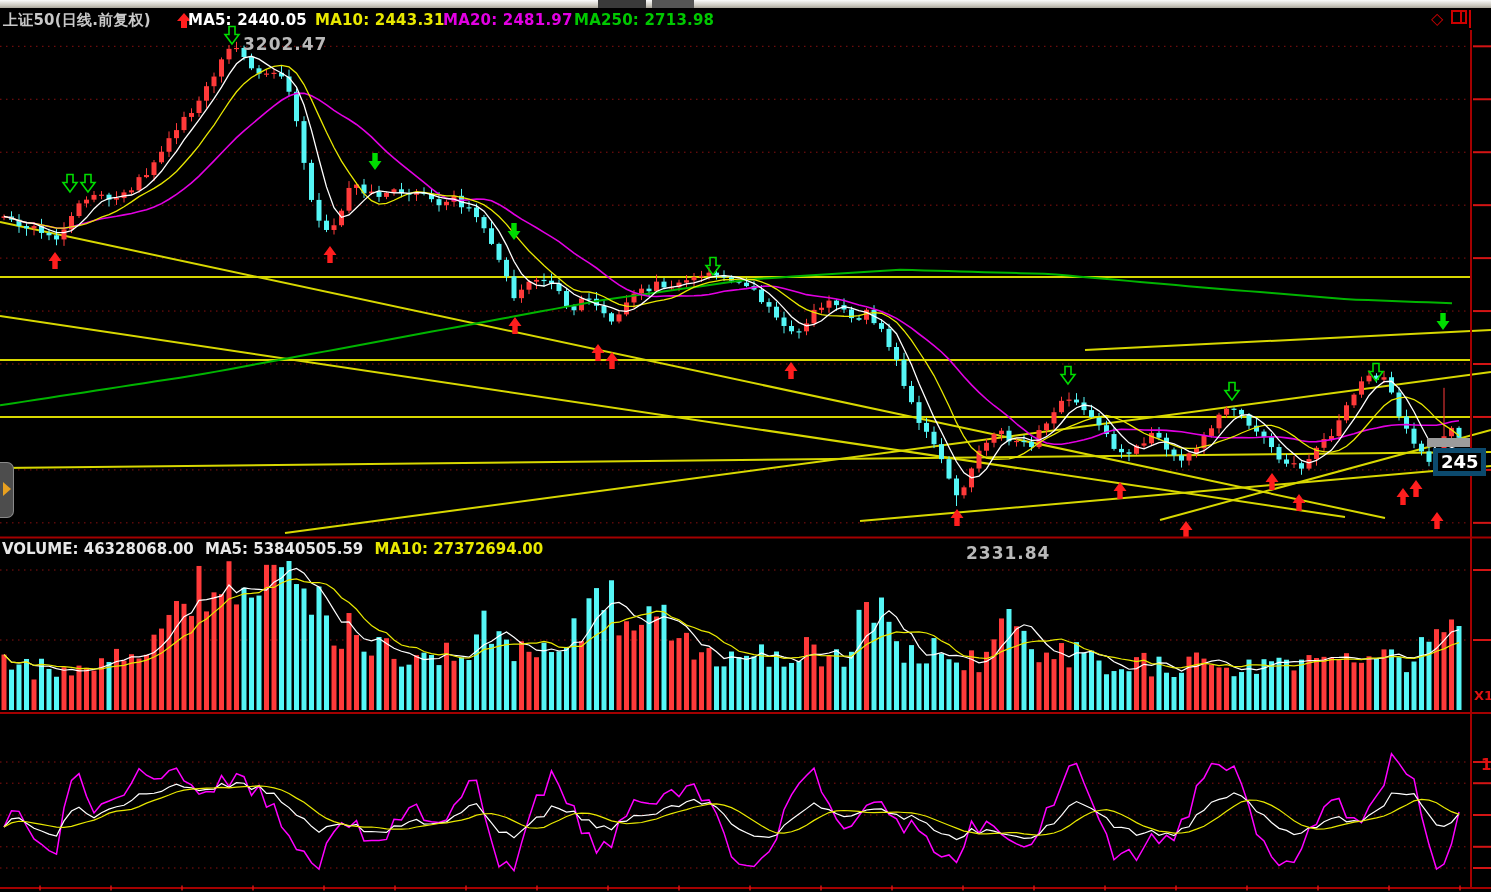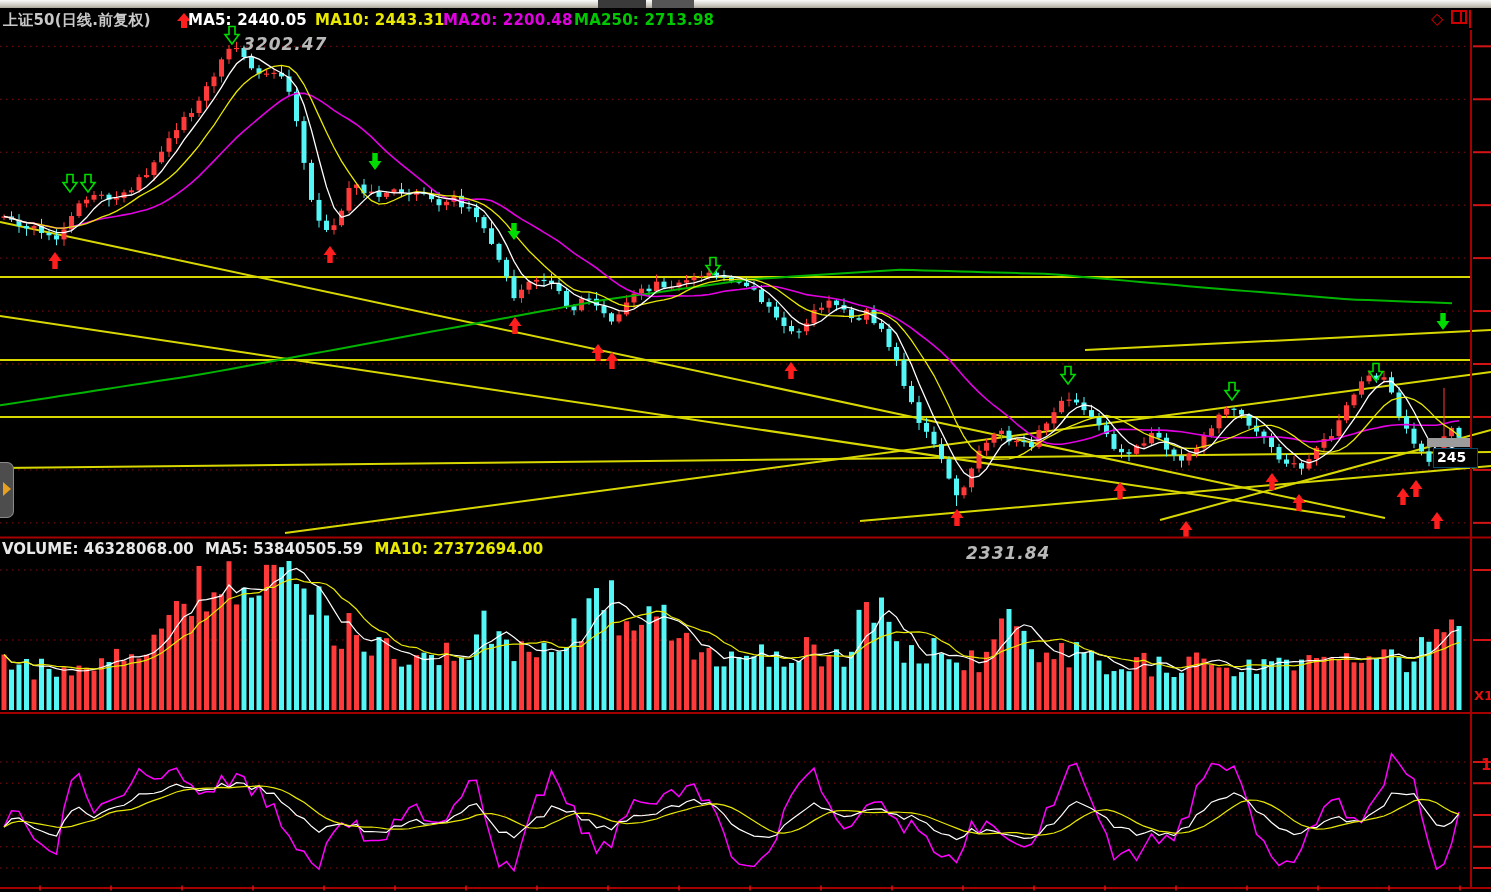--- a/index.html
+++ b/index.html
@@ -12,25 +12,25 @@
   #titlebar{left:0;top:8px;width:1491px;height:22px;background:#000;white-space:nowrap;}
   #titlebar span{font-size:15px;font-weight:bold;letter-spacing:0.2px;}
   .t-title{color:#c8c8c8;}
   .t-ma5{color:#ffffff;}
   .t-ma10{color:#e8e800;}
   .t-ma20{color:#e200e2;}
   .t-ma250{color:#00c800;}
   .hdr{white-space:nowrap;font-size:15px;font-weight:bold;}
   .hdr span{margin-right:6px;}
   .w{color:#e8e8e8;} .y{color:#e8e800;} .m{color:#ff00ff;}
-  .price-lbl{color:#b9b9b9;font-size:17px;font-weight:bold;letter-spacing:1px;font-style:italic;}
+  .price-lbl{color:#b9b9b9;font-size:17px;font-weight:bold;letter-spacing:1px;}
   .red-lbl{color:#e01010;font-weight:bold;}
   #price-tag-box{left:1427px;top:438px;width:43px;height:9px;background:#9c9c9c;}
   #price-tag{left:1433px;top:448px;width:40px;height:18px;background:#000;
-             border:1px solid #0c4a6e;color:#fff;font-size:14px;font-weight:bold;
+             border:5px solid #0c4a6e;color:#fff;font-size:18px;font-weight:bold;
              line-height:17px;padding-left:3px;}
   #panel-handle{left:0;top:462px;width:13px;height:54px;background:#4d4d4d;
                 border:1px solid #8a8a8a;border-left:none;border-radius:0 7px 7px 0;}
   #panel-handle .tri{position:absolute;left:3px;top:19px;width:0;height:0;
       border-top:7px solid transparent;border-bottom:7px solid transparent;
       border-left:8px solid #e8a020;}
   #win-icons{right:18px;top:9px;color:#cc0000;font-size:17px;font-weight:bold;}
   #caret{left:1469px;top:10px;width:2px;height:18px;background:#cc0000;}
   svg{position:absolute;left:0;top:0;}
   .panehit{background:transparent;}
@@ -44,21 +44,21 @@
   <div class="abs strip-notch" style="left:598px;width:48px;"></div>
   <div class="abs strip-notch" style="left:652px;width:42px;background:#555;"></div>
 
   <div id="titlebar" class="abs">
     <span class="abs t-title" style="left:3px;top:3px;">上证50(日线.前复权)</span>
     <svg class="abs" style="left:176px;top:4px;" width="16" height="17">
       <path d="M8 1 L15 9 H11 V16 H5 V9 H1 Z" fill="#ff1e1e"></path>
     </svg>
     <span class="abs t-ma5" style="left:188px;top:3px;">MA5: 2440.05</span>
     <span class="abs t-ma10" style="left:315px;top:3px;">MA10: 2443.31</span>
-    <span class="abs t-ma20" style="left:443px;top:3px;">MA20: 2200.48</span>
+    <span class="abs t-ma20" style="left:443px;top:3px;">MA20: 2481.97</span>
     <span class="abs t-ma250" style="left:574px;top:3px;">MA250: 2713.98</span>
   </div>
   <span class="abs" id="win-icons" style="left:1431px;top:9px;color:#cc0000;font-size:16px;">◇</span>
   <svg class="abs" style="left:1451px;top:10px;" width="17" height="15">
     <rect x="1" y="1" width="14" height="12" fill="none" stroke="#cc0000" stroke-width="2"></rect>
     <line x1="10" y1="1" x2="10" y2="13" stroke="#cc0000" stroke-width="2"></line>
   </svg>
   <div id="caret" class="abs"></div>
 
   <svg id="chart-svg" width="1491" height="892">

